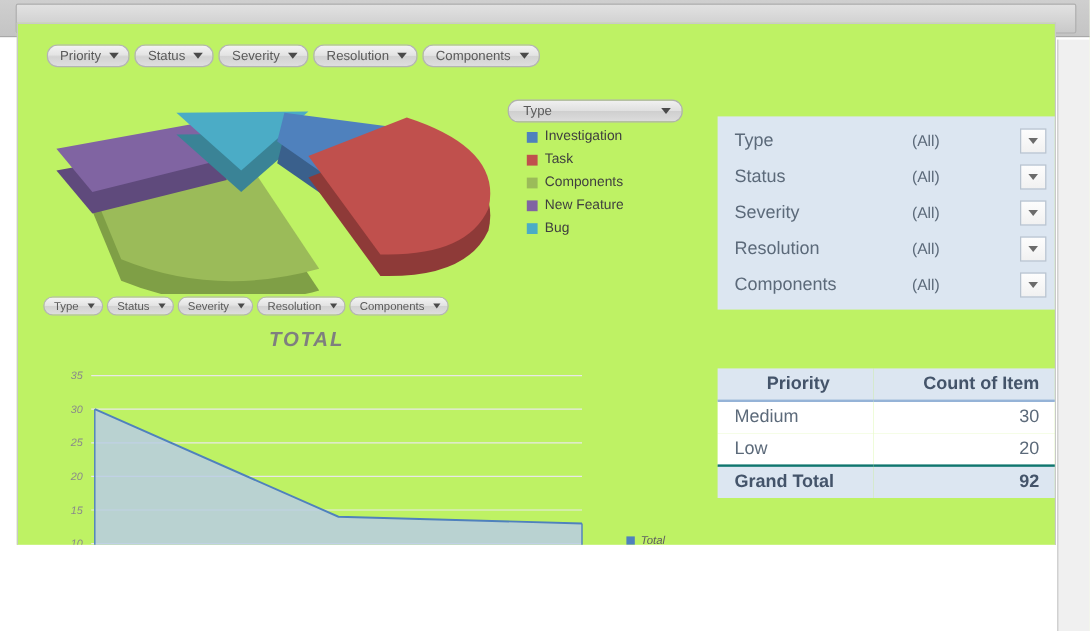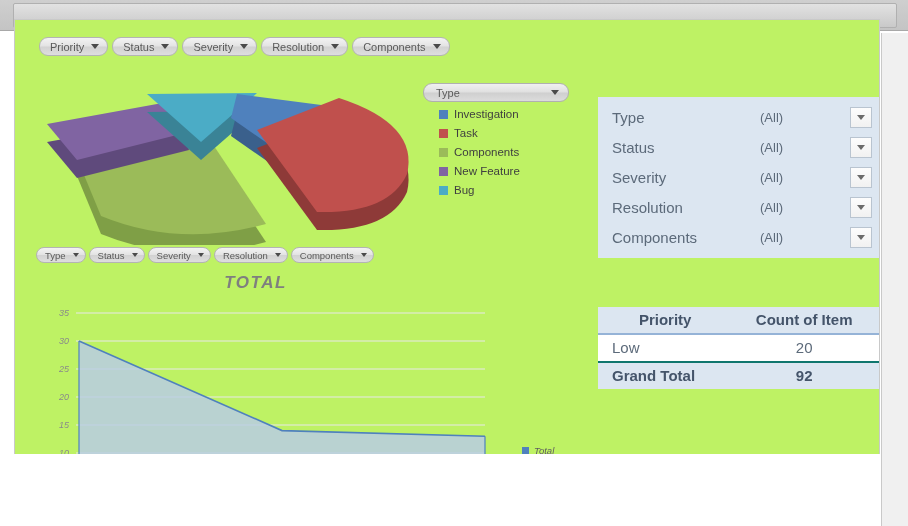--- a/index.html
+++ b/index.html
@@ -216,21 +216,21 @@
     padding: 4px 10px 5px 14px;
     color: #5c6a7a;
   }
   .pivot thead th {
     background: #dce6f1;
     font-weight: bold;
     border-bottom: 2px solid #95b3d7;
     color: #44546a;
   }
   .pivot th.num, .pivot td.num {
-    text-align: center;
+    text-align: right;
     padding-right: 14px;
   }
   .pivot tbody tr td {
     background: #ffffff;
   }
   .pivot tbody tr.grand-total td {
     background: #dce6f1;
     font-weight: bold;
     border-top: 2px solid #0f766e;
     color: #44546a;
@@ -420,20 +420,24 @@
 
     <table class="pivot">
       <thead>
         <tr>
           <th>Priority</th>
           <th class="num">Count of Item</th>
         </tr>
       </thead>
       <tbody>
         <tr>
+          <td>Medium</td>
+          <td class="num">30</td>
+        </tr>
+        <tr>
           <td>Low</td>
           <td class="num">20</td>
         </tr>
         <tr class="grand-total">
           <td>Grand Total</td>
           <td class="num">92</td>
         </tr>
       </tbody>
     </table>
 

